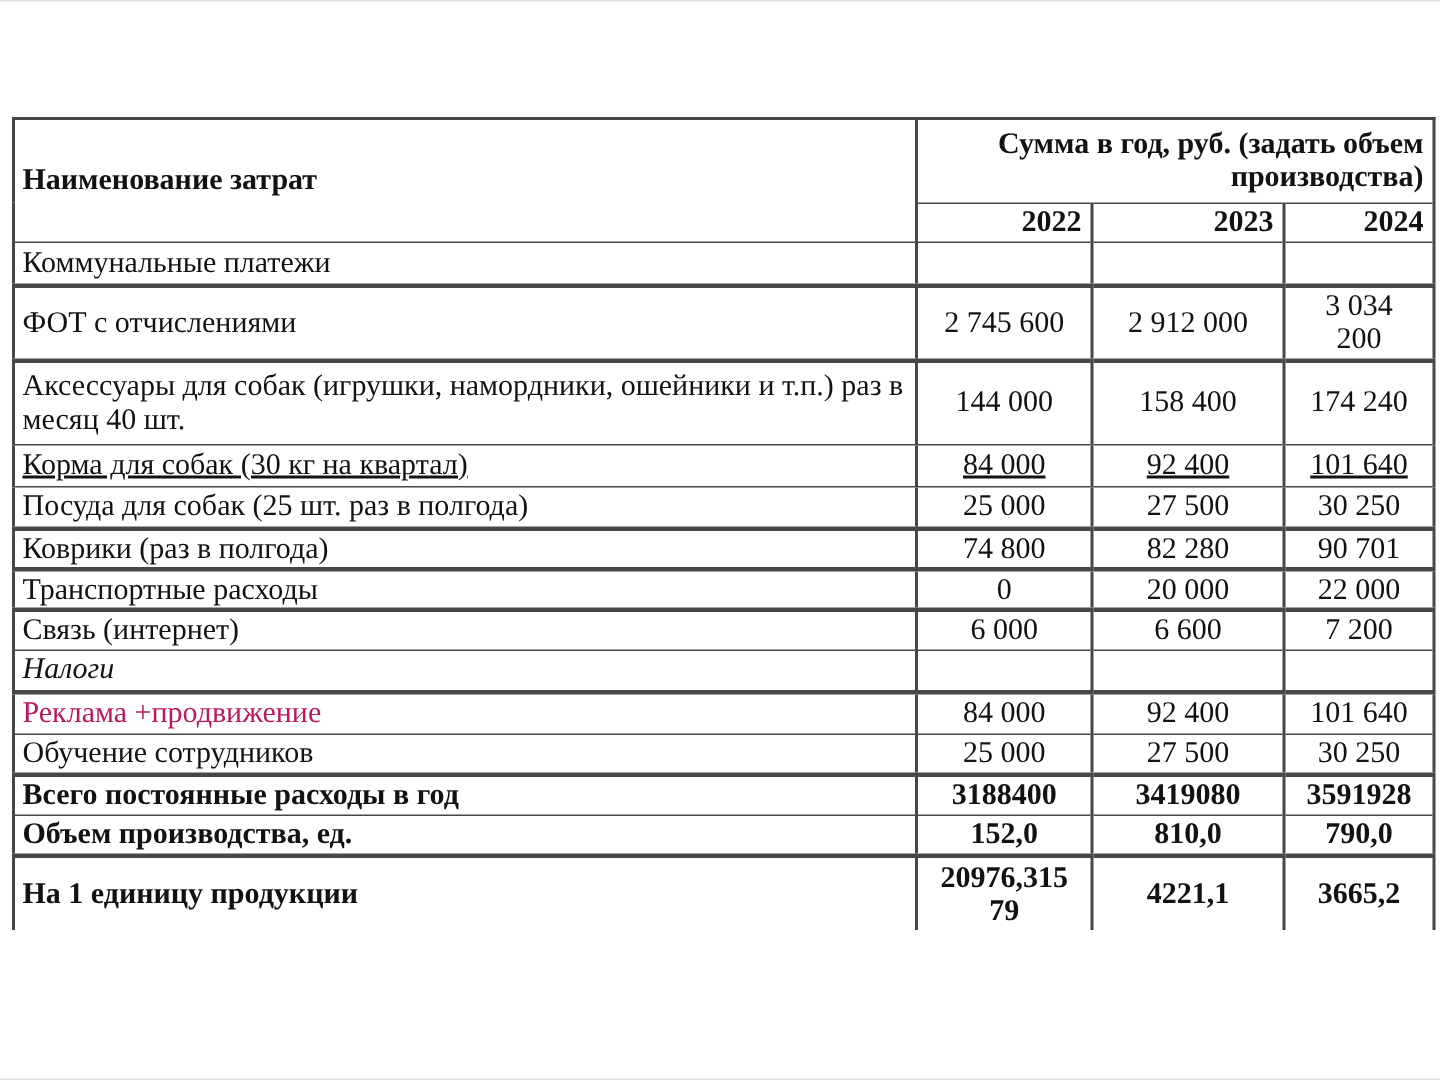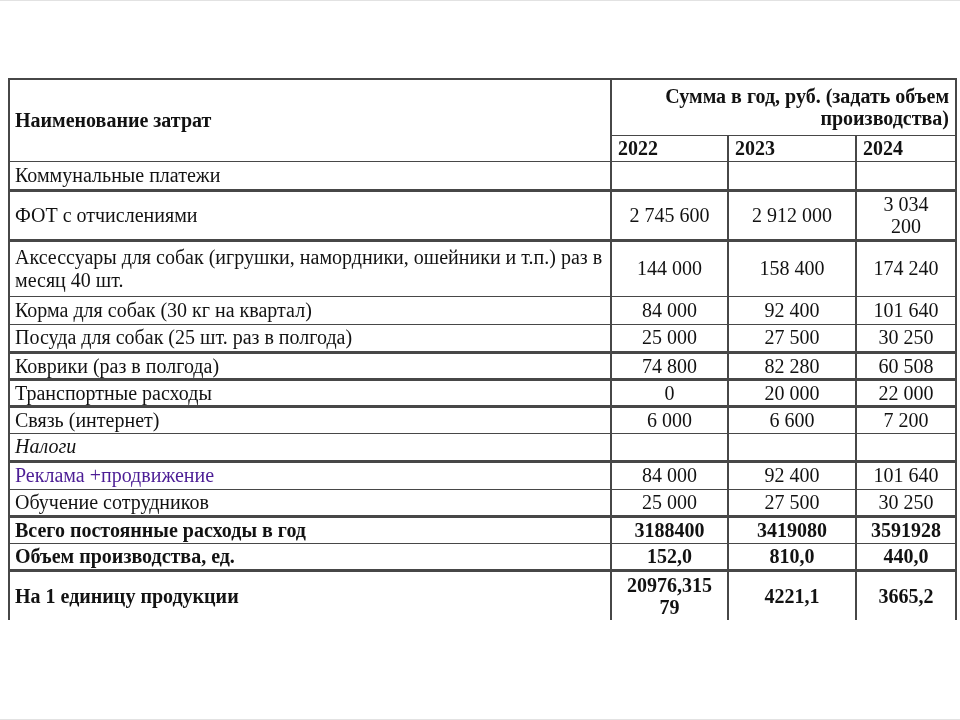--- a/index.html
+++ b/index.html
@@ -50,21 +50,21 @@
   .cost-table th.name-head {
     text-align: left;
     font-weight: bold;
     padding-left: 5px;
   }
   .cost-table th.group-head {
     text-align: right;
     font-weight: bold;
   }
   .cost-table th.year-head {
-    text-align: left;
+    text-align: right;
     font-weight: bold;
   }
   .cost-table td.label-cell {
     text-align: left;
     padding-left: 5px;
   }
   .cost-table td.value-cell {
     text-align: center;
     white-space: pre-line;
   }
@@ -110,79 +110,79 @@
           <td class="value-cell">2 912 000</td>
           <td class="value-cell">3 034
 200</td>
         </tr>
         <tr style="height: 56px; padding-left: 14px;">
           <td class="label-cell">Аксессуары для собак (игрушки, намордники, ошейники и т.п.) раз в месяц 40 шт.</td>
           <td class="value-cell">144 000</td>
           <td class="value-cell">158 400</td>
           <td class="value-cell">174 240</td>
         </tr>
-        <tr style="height: 28px;">
+        <tr style="height: 28px; text-decoration: underline;">
           <td class="label-cell">Корма для собак (30 кг на квартал)</td>
           <td class="value-cell">84 000</td>
           <td class="value-cell">92 400</td>
           <td class="value-cell">101 640</td>
         </tr>
         <tr class="thick" style="height: 28px;">
           <td class="label-cell">Посуда для собак (25 шт. раз в полгода)</td>
           <td class="value-cell">25 000</td>
           <td class="value-cell">27 500</td>
           <td class="value-cell">30 250</td>
         </tr>
         <tr class="thick" style="height: 27px;">
           <td class="label-cell">Коврики (раз в полгода)</td>
           <td class="value-cell">74 800</td>
           <td class="value-cell">82 280</td>
-          <td class="value-cell">60 508</td>
+          <td class="value-cell">90 701</td>
         </tr>
         <tr class="thick" style="height: 25px;">
           <td class="label-cell">Транспортные расходы</td>
           <td class="value-cell">0</td>
           <td class="value-cell">20 000</td>
           <td class="value-cell">22 000</td>
         </tr>
         <tr style="height: 26px;">
           <td class="label-cell">Связь (интернет)</td>
           <td class="value-cell">6 000</td>
           <td class="value-cell">6 600</td>
           <td class="value-cell">7 200</td>
         </tr>
         <tr class="thick row-italic" style="height: 28px;">
           <td class="label-cell">Налоги</td>
           <td class="value-cell"></td>
           <td class="value-cell"></td>
           <td class="value-cell"></td>
         </tr>
         <tr style="height: 28px;">
-          <td class="label-cell" style="color: #4c1d95;">Реклама +продвижение</td>
+          <td class="label-cell" style="color: #be185d;">Реклама +продвижение</td>
           <td class="value-cell">84 000</td>
           <td class="value-cell">92 400</td>
           <td class="value-cell">101 640</td>
         </tr>
         <tr class="thick" style="height: 27px;">
           <td class="label-cell">Обучение сотрудников</td>
           <td class="value-cell">25 000</td>
           <td class="value-cell">27 500</td>
           <td class="value-cell">30 250</td>
         </tr>
         <tr class="row-bold" style="height: 27px;">
           <td class="label-cell">Всего постоянные расходы в год</td>
           <td class="value-cell">3188400</td>
           <td class="value-cell">3419080</td>
           <td class="value-cell">3591928</td>
         </tr>
         <tr class="thick row-bold" style="height: 27px;">
           <td class="label-cell">Объем производства, ед.</td>
           <td class="value-cell">152,0</td>
           <td class="value-cell">810,0</td>
-          <td class="value-cell">440,0</td>
+          <td class="value-cell">790,0</td>
         </tr>
         <tr class="row-bold" style="height: 50px;">
           <td class="label-cell">На 1 единицу продукции</td>
           <td class="value-cell">20976,315
 79</td>
           <td class="value-cell">4221,1</td>
           <td class="value-cell">3665,2</td>
         </tr>
       </tbody>
   </table>

